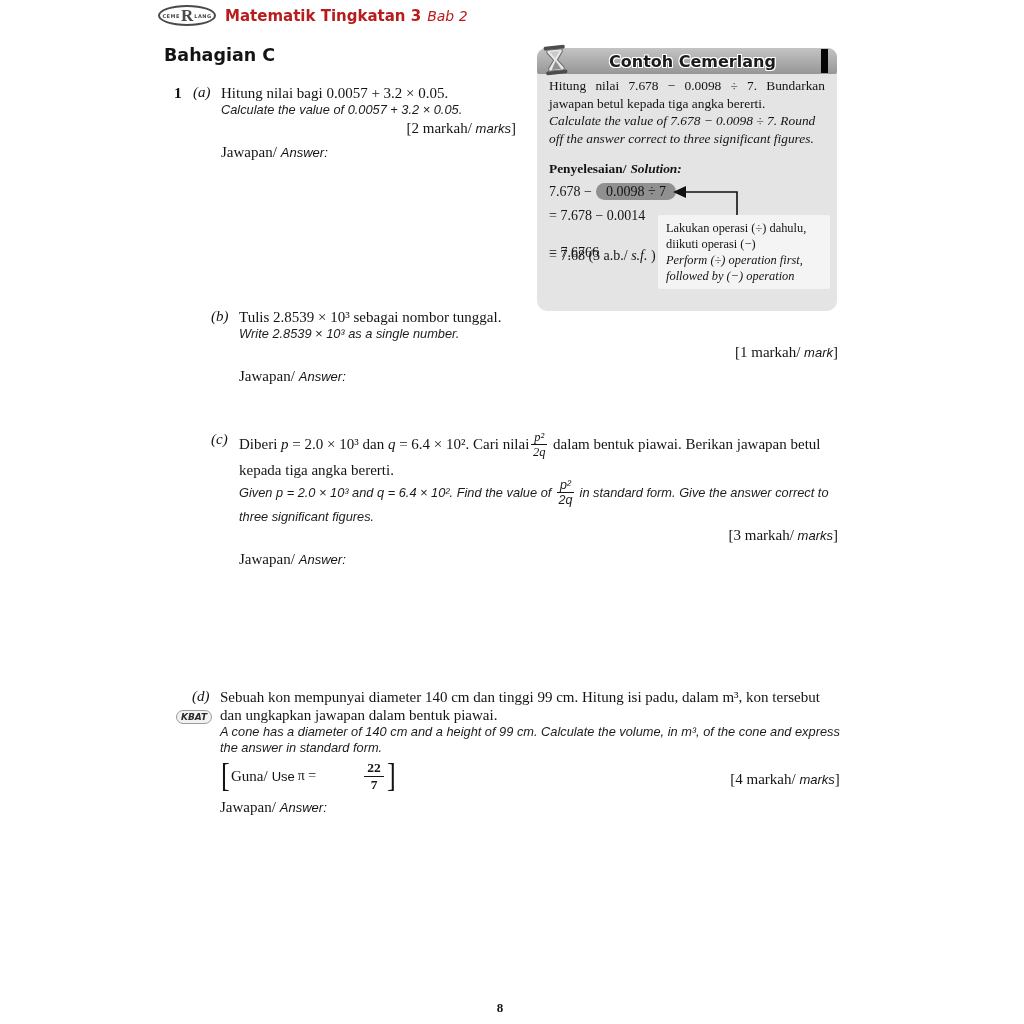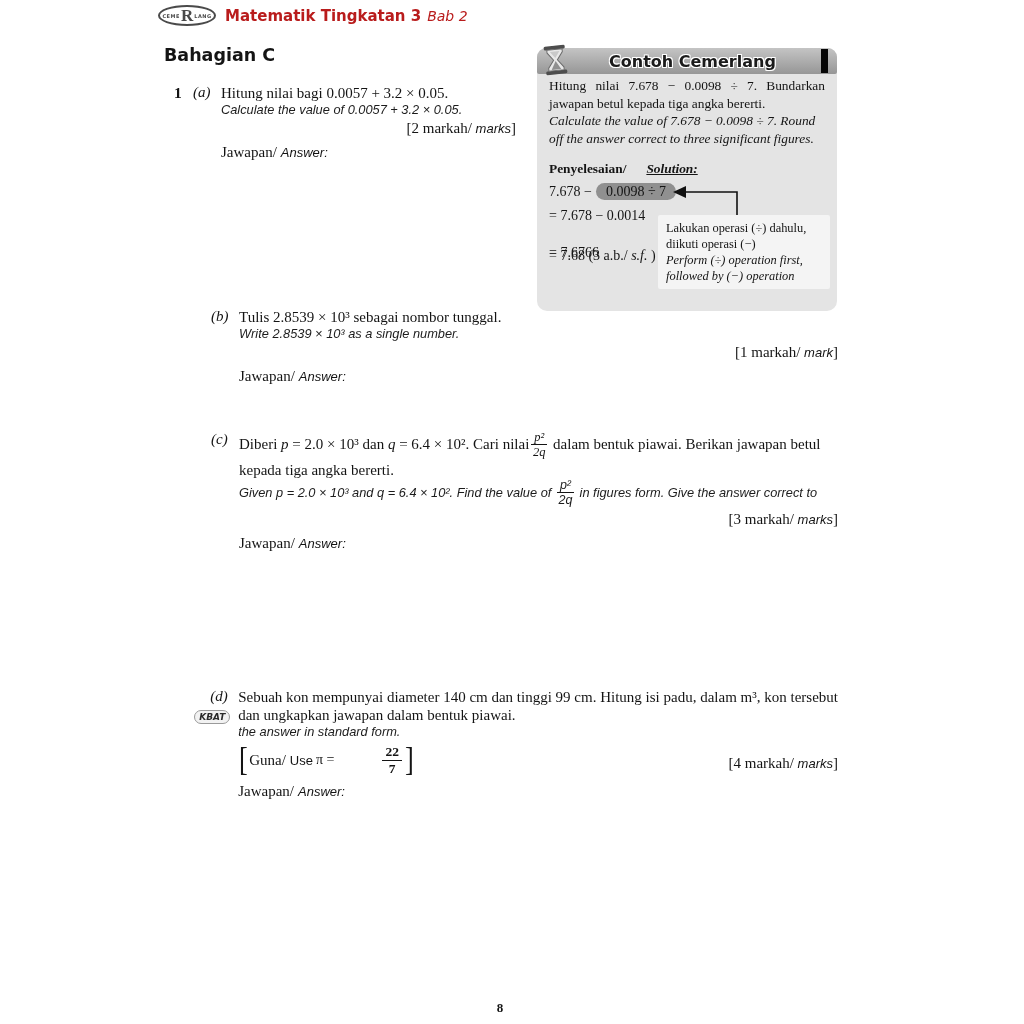--- a/index.html
+++ b/index.html
@@ -64,21 +64,21 @@
   .extitle {
     margin-left:40px; font-family:"DejaVu Sans", sans-serif; font-weight:bold; font-size:16px; color:#1b1b1b;
     text-shadow:-1px -1px 0 #fff, 1px -1px 0 #fff, -1px 1px 0 #fff, 1px 1px 0 #fff;
   }
   .exbar { position:absolute; right:9px; top:1px; width:7px; height:24px; background:#060606; }
   .exicon { position:absolute; left:7px; top:-3px; width:23px; height:30px; transform:rotate(-6deg); }
   .exbody { padding:3px 12px 0 12px; font-size:13.4px; line-height:17.5px; }
   .exp-my { text-align:justify; }
   .exp-en { font-style:italic; }
   .sol-label { margin-top:13px; font-weight:bold; }
-  .sol-label .it { font-style:italic; margin-left:20px;text-decoration:underline; }
+  .sol-label .it { font-style:italic; margin-left:4px; }
   .sol { position:relative; margin-top:5px; height:112px; font-size:14px; }
   .sol .eq { position:absolute; left:0; white-space:nowrap; }
   .eq1 { top:0; }
   .eq2 { top:24px; }
   .eq3 { top:44px;margin-top:17px; }
   .eq4 { top:64px; }
   .eq .it { font-style:italic; }
   .pill { display:inline-block; background:#909090; border-radius:9px; padding:0 10px; margin-left:4px; }
   .arrow-svg { position:absolute; left:122px; top:0; }
   .callout {
@@ -190,41 +190,43 @@
 
   <div class="q" id="qc">
     <div class="qnum"></div>
     <div class="qlbl">(c)</div>
     <div class="qbody">
       <div class="my">
         <span>Diberi </span><span class="frac-it">p</span><span> = 2.0 × 10³ dan </span><span class="frac-it">q</span><span> = 6.4 × 10². Cari nilai</span><span class="frac q-frac frac-it"><span class="fnum">p²</span><span class="fden">2q</span></span> <span>dalam bentuk piawai. Berikan jawapan betul</span>
       </div>
       <div class="my">kepada tiga angka bererti.</div>
       <div class="en">
-        <span>Given p = 2.0 × 10³ and q = 6.4 × 10². Find the value of</span> <span class="frac q-frac"><span class="fnum">p²</span><span class="fden">2q</span></span> <span>in figures form. Give the answer correct to</span>
-      </div>
+        <span>Given p = 2.0 × 10³ and q = 6.4 × 10². Find the value of</span> <span class="frac q-frac"><span class="fnum">p²</span><span class="fden">2q</span></span> <span>in standard form. Give the answer correct to</span>
+      </div>
+      <div class="en">three significant figures.</div>
       <div class="marks">
         <span>[3 markah/</span>
         <span class="it">marks</span><span>]</span>
       </div>
       <div class="answer">
         <span>Jawapan/</span><span class="it">Answer:</span>
       </div>
     </div>
   </div>
 
   <div class="q" id="qd">
     <div class="qnum"></div>
     <div class="qlblcol">
       <div class="qlbl">(d)</div>
       <div class="kbat">KBAT</div>
     </div>
     <div class="qbody">
       <div class="my">Sebuah kon mempunyai diameter 140 cm dan tinggi 99 cm. Hitung isi padu, dalam m³, kon tersebut</div>
       <div class="my">dan ungkapkan jawapan dalam bentuk piawai.</div>
+      <div class="en">A cone has a diameter of 140 cm and a height of 99 cm. Calculate the volume, in m³, of the cone and express</div>
       <div class="en">the answer in standard form.</div>
       <div class="guna-row">
         <div class="guna">
           <span class="bracket">[</span>
             <span>Guna/</span>
             <span class="use">Use</span>
             <span class="pi">π =</span>
             <span class="frac">
               <span class="fnum">22</span>
               <span class="fden">7</span>

